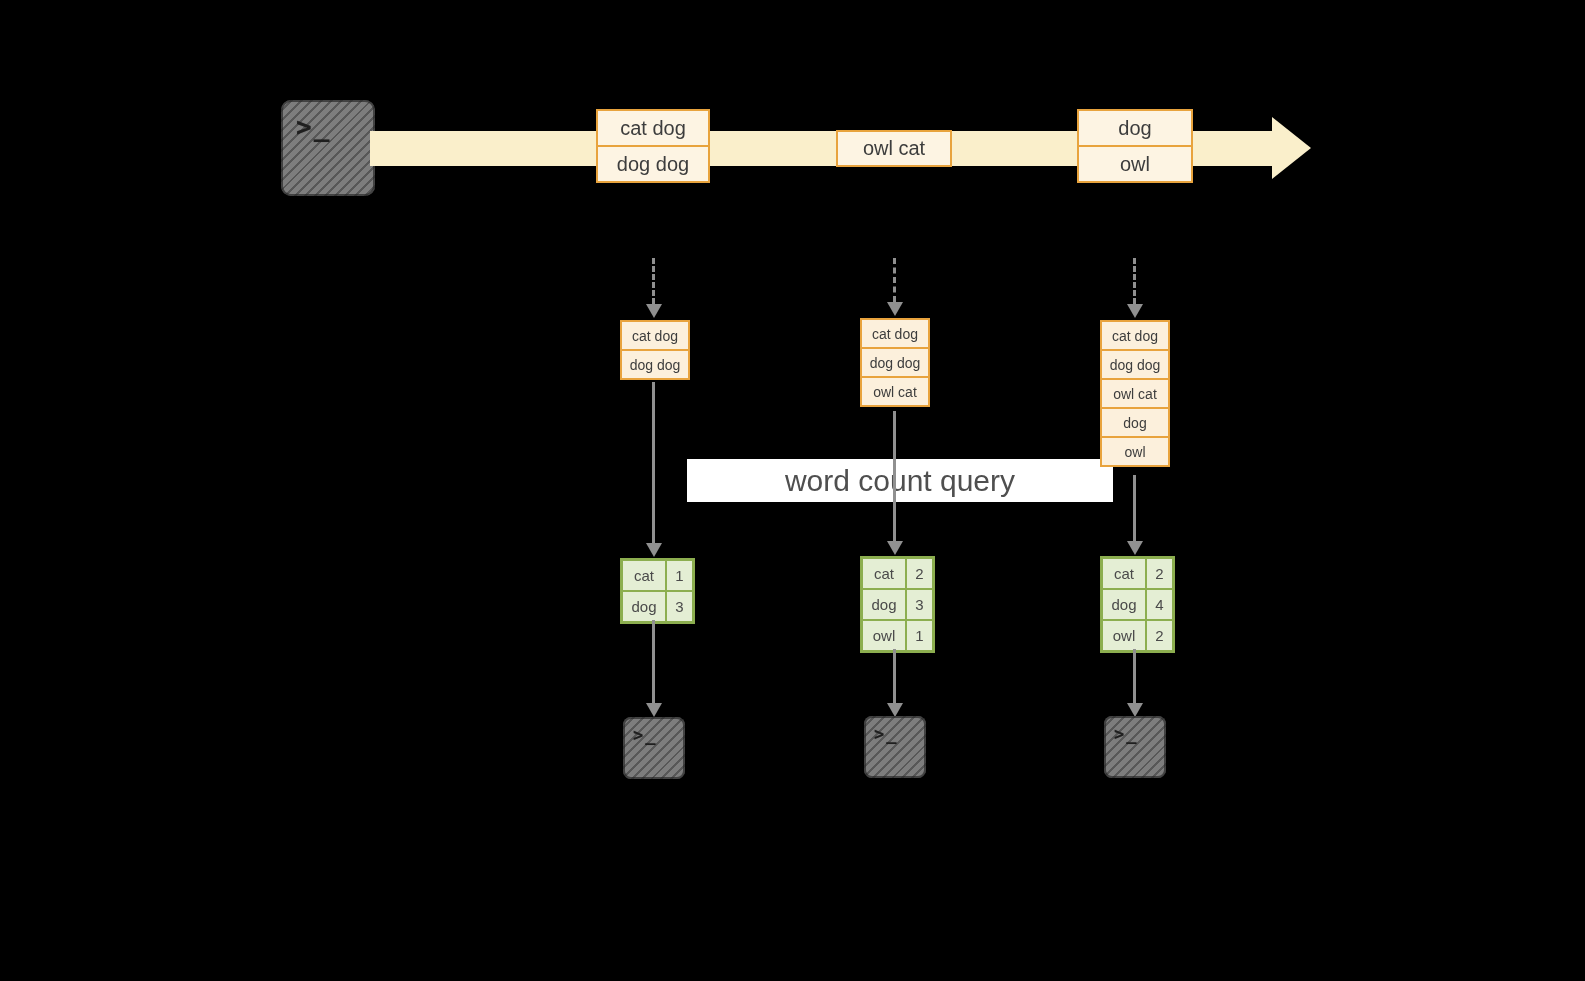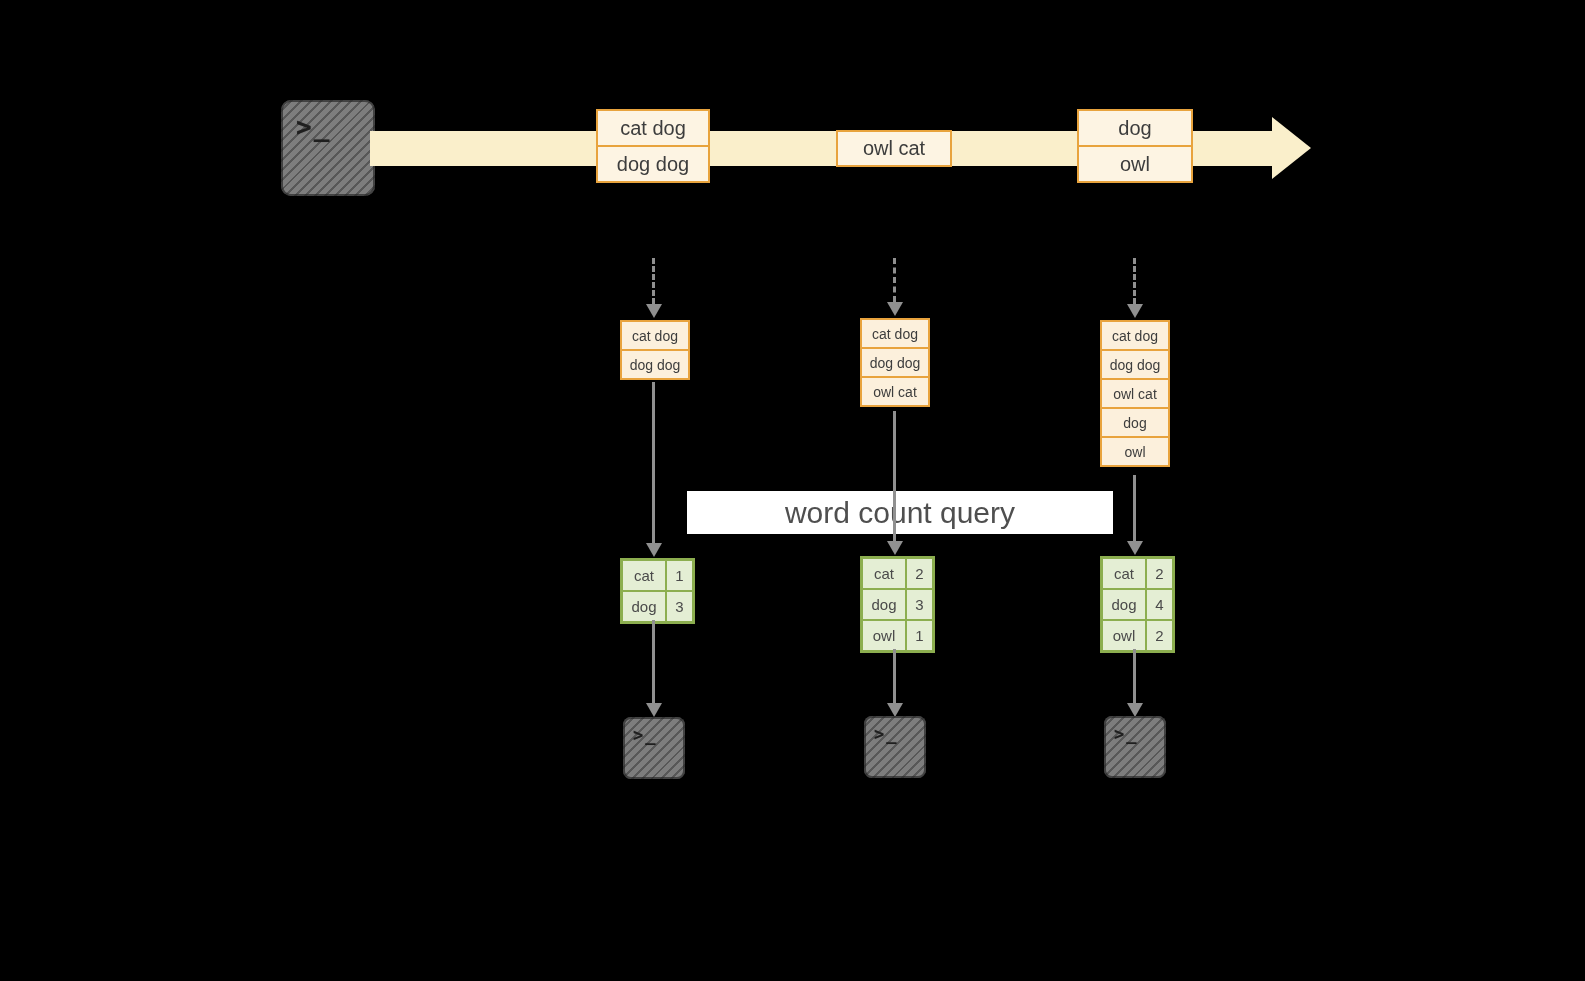--- a/index.html
+++ b/index.html
@@ -88,21 +88,20 @@
     border-top:14px solid #909090;
   }
 
   
   .banner{
     background:#ffffff;
     color:#4f4f4f;
     display:flex;align-items:center;justify-content:center;
     font-size:30px;
     z-index:1;
-    margin-top:32px;
   }
 </style>
 </head>
 <body>
 
 <div class="stage">
 
   <div class="abs terminal" style="left:281px;top:100px;width:94px;height:96px;">
     <span class="prompt" style="left:15px;top:12px;font-size:26px;">&gt;_</span>
   </div>

